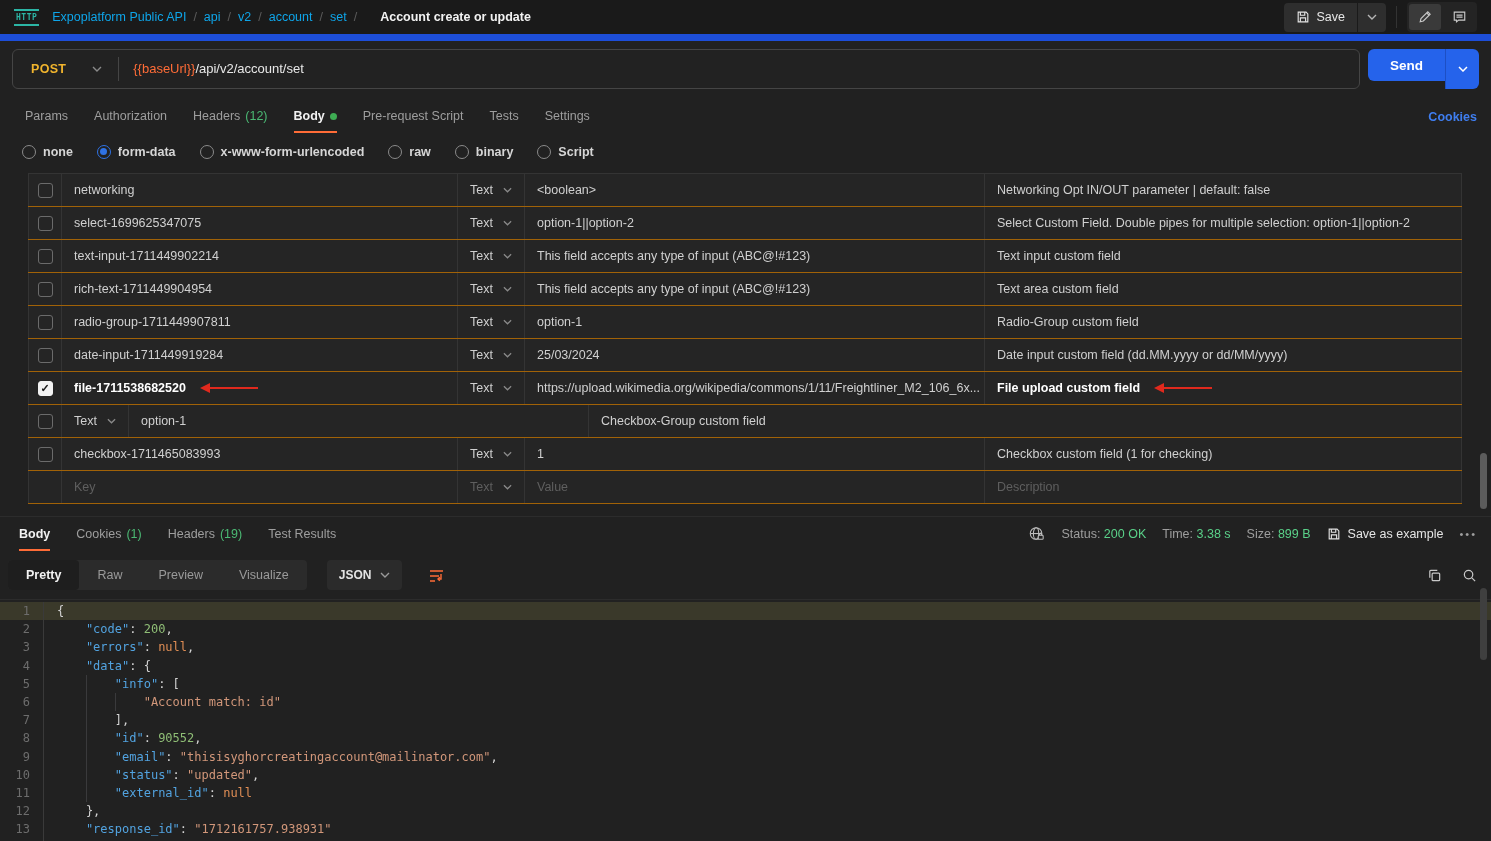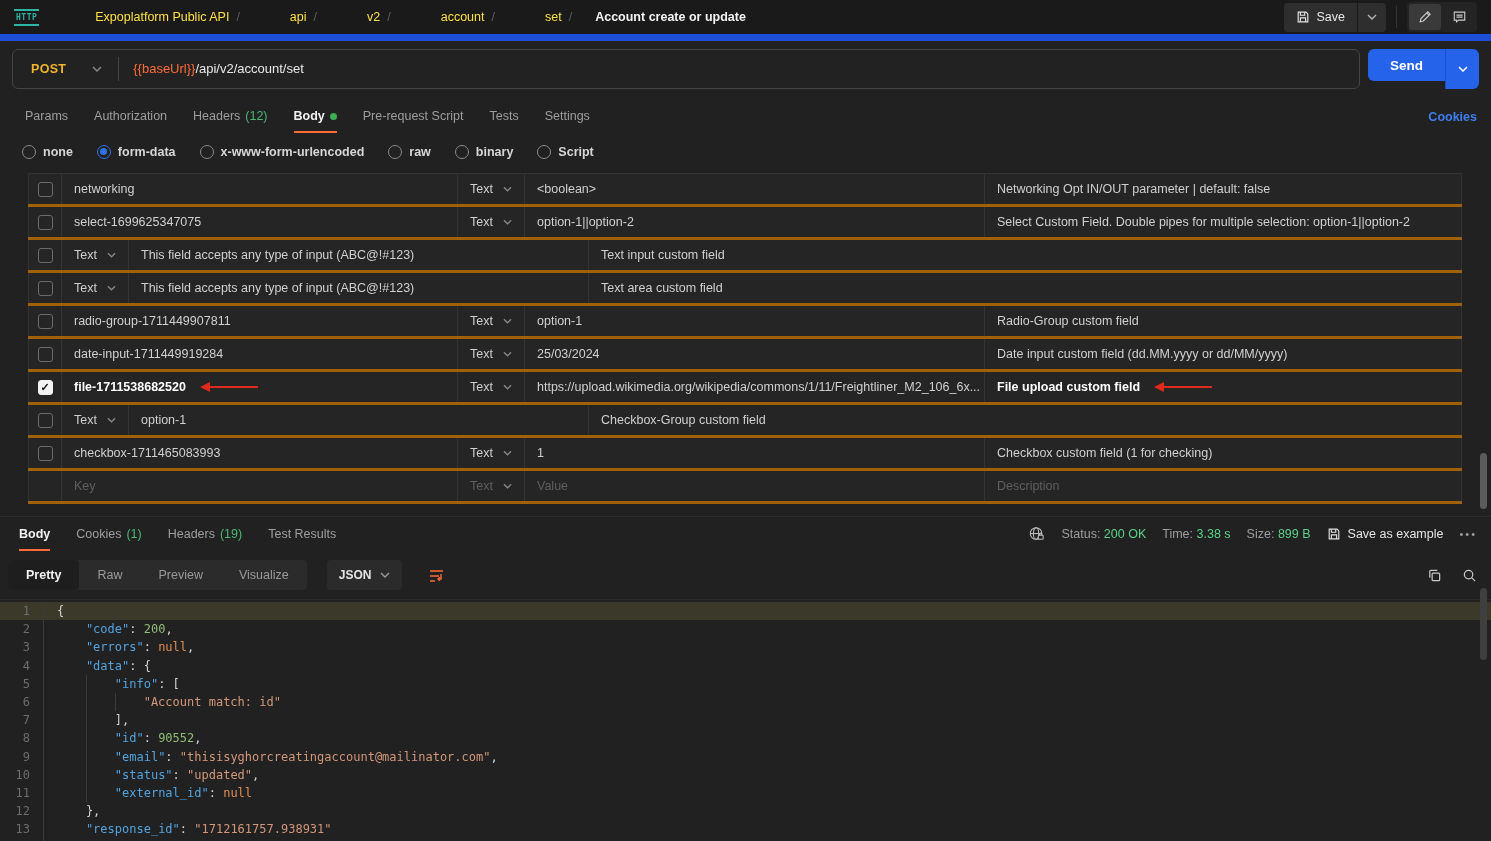--- a/index.html
+++ b/index.html
@@ -8,21 +8,21 @@
   .app { position:relative; width:1491px; height:841px; }
 
   
   .topbar { height:41px; background:#1a1a1a; display:flex; align-items:center;
     justify-content:space-between; padding:12px 14px; border-bottom:7px solid #1d4ed8; }
   .crumbs { display:flex; align-items:center; font-size:12.5px; color:#9a9a9a; gap:7px; }
   .http-logo { color:#2cb5a5; font-size:8px; font-weight:bold; letter-spacing:.5px;
     font-family:"DejaVu Sans Mono", monospace; position:relative; padding:4px 2px; margin-right:6px; }
   .http-logo::before, .http-logo::after { content:""; position:absolute; left:0; right:0; height:2px; background:#2cb5a5; }
   .http-logo::before { top:0; } .http-logo::after { bottom:0; }
-  .crumb { color:#fde047; cursor:pointer;margin-left:43px; }
+  .crumb { color:#0ea5e9; cursor:pointer; }
   .sep { color:#5c5c5c; }
   .crumb-title { color:#f2f2f2; font-weight:bold;margin-left:16px; }
   .top-actions { display:flex; align-items:center; gap:10px; }
   .btn-split { display:flex; }
   .btn-gray { background:#2e2e2e; color:#e6e6e6; border:none; font-size:12.5px;
     display:flex; align-items:center; gap:7px; padding:0 12px; height:29px; cursor:pointer;
     font-family:inherit; }
   .btn-gray.main { border-radius:4px 0 0 4px; }
   .btn-gray.caret { border-radius:0 4px 4px 0; border-left:1px solid #1a1a1a; padding:0 9px; }
   .vdiv { width:1px; height:22px; background:#333; }
@@ -64,21 +64,21 @@
   
   .modes { display:flex; align-items:center; gap:24px; padding:12px 14px 12px 22px; font-size:12.5px; }
   .mode { display:flex; align-items:center; gap:7px; color:#d6d6d6; font-weight:bold; cursor:pointer; }
   .rb { width:14px; height:14px; border:1.5px solid #8a8a8a; border-radius:50%; position:relative; }
   .rb.on { border-color:#2f72e4; }
   .rb.on::after { content:""; position:absolute; left:2px; top:2px; width:7px; height:7px;
     border-radius:50%; background:#2f72e4; }
 
   
   .ftable { margin:2px 29px 0 28px; border-top:1px solid #343434; background:#252525; }
-  .trow { display:flex; height:33px; border-bottom:3px solid #a16207; font-size:12.5px; }
+  .trow { display:flex; height:33px; border-bottom:1px solid #a16207; font-size:12.5px; }
   .td { border-right:1px solid #343434; display:flex; align-items:center; padding:0 12px;
     overflow:hidden; white-space:nowrap; }
   .td:first-child { border-left:1px solid #343434; }
   .cbcell { width:34px; justify-content:center; padding:0; }
   .key { width:396px; }
   .type { width:67px; justify-content:space-between; color:#d0d0d0; cursor:pointer; }
   .value { width:460px; }
   .desc { flex:1; }
   .strong { color:#ffffff; font-weight:bold; }
   .ph { color:#5f5f5f; }
@@ -306,36 +306,42 @@
           <span>option-1||option-2</span>
         </div>
         <div class="td desc">
           <span>Select Custom Field. Double pipes for multiple selection: option-1||option-2</span>
         </div>
       </div>
       <div class="trow">
         <div class="td cbcell">
           <span class="cb"></span>
         </div>
+        <div class="td key">
+          <span>text-input-1711449902214</span>
+        </div>
         <div class="td type">
           <span>Text</span>
           <svg class="ic" width="9" height="6" viewBox="0 0 10 6" fill="none" stroke="#8a8a8a" stroke-width="1.4">
             <path d="M1 1l4 4 4-4"></path>
           </svg>
         </div>
         <div class="td value">
           <span>This field accepts any type of input (ABC@!#123)</span>
         </div>
         <div class="td desc">
           <span>Text input custom field</span>
         </div>
       </div>
       <div class="trow">
         <div class="td cbcell">
           <span class="cb"></span>
+        </div>
+        <div class="td key">
+          <span>rich-text-1711449904954</span>
         </div>
         <div class="td type">
           <span>Text</span>
           <svg class="ic" width="9" height="6" viewBox="0 0 10 6" fill="none" stroke="#8a8a8a" stroke-width="1.4">
             <path d="M1 1l4 4 4-4"></path>
           </svg>
         </div>
         <div class="td value">
           <span>This field accepts any type of input (ABC@!#123)</span>
         </div>

